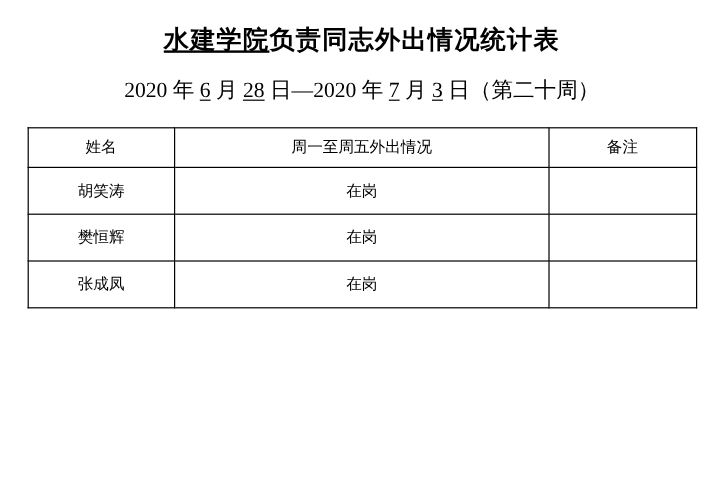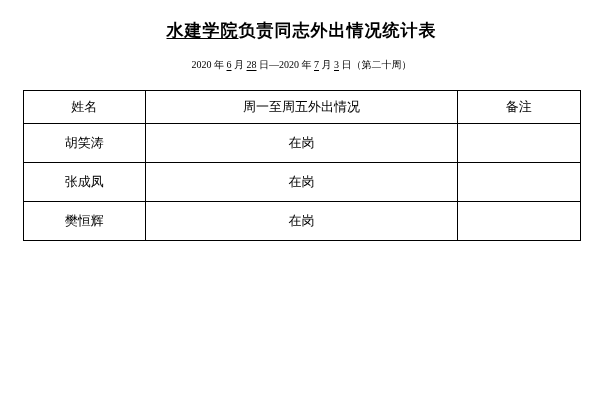--- a/index.html
+++ b/index.html
@@ -15,35 +15,35 @@
     overflow: hidden;
   }
   .page {
     position: relative;
     width: 603px;
     height: 401px;
     box-sizing: border-box;
   }
   .title {
     text-align: center;
-    font-size: 17px;
+    font-size: 21px;
     font-weight: bold;
     letter-spacing: 1px;
     margin-top: 20px;
     margin-bottom: 0;
     line-height: 1.3;
     font-family: "Liberation Serif", "DejaVu Serif", serif;
   }
   .title .underlined {
     text-decoration: underline;
     text-underline-offset: 2px;
   }
   .subtitle {
     text-align: center;
-    font-size: 10px;
+    font-size: 18px;
     margin-top: 16px;
     margin-bottom: 0;
     line-height: 1.4;
     font-family: "Liberation Serif", "DejaVu Serif", serif;
   }
   .subtitle .u {
     text-decoration: underline;
     text-underline-offset: 2px;
   }
   .table-wrap {
@@ -95,26 +95,26 @@
           <td>备注</td>
         </tr>
       </thead>
       <tbody>
         <tr>
           <td>胡笑涛</td>
           <td>在岗</td>
           <td></td>
         </tr>
         <tr>
-          <td>张成凤</td>
+          <td>樊恒辉</td>
           <td>在岗</td>
           <td></td>
         </tr>
         <tr>
-          <td>樊恒辉</td>
+          <td>张成凤</td>
           <td>在岗</td>
           <td></td>
         </tr>
       </tbody>
     </table>
   </div>
 
 </div>
 
 </body></html>

